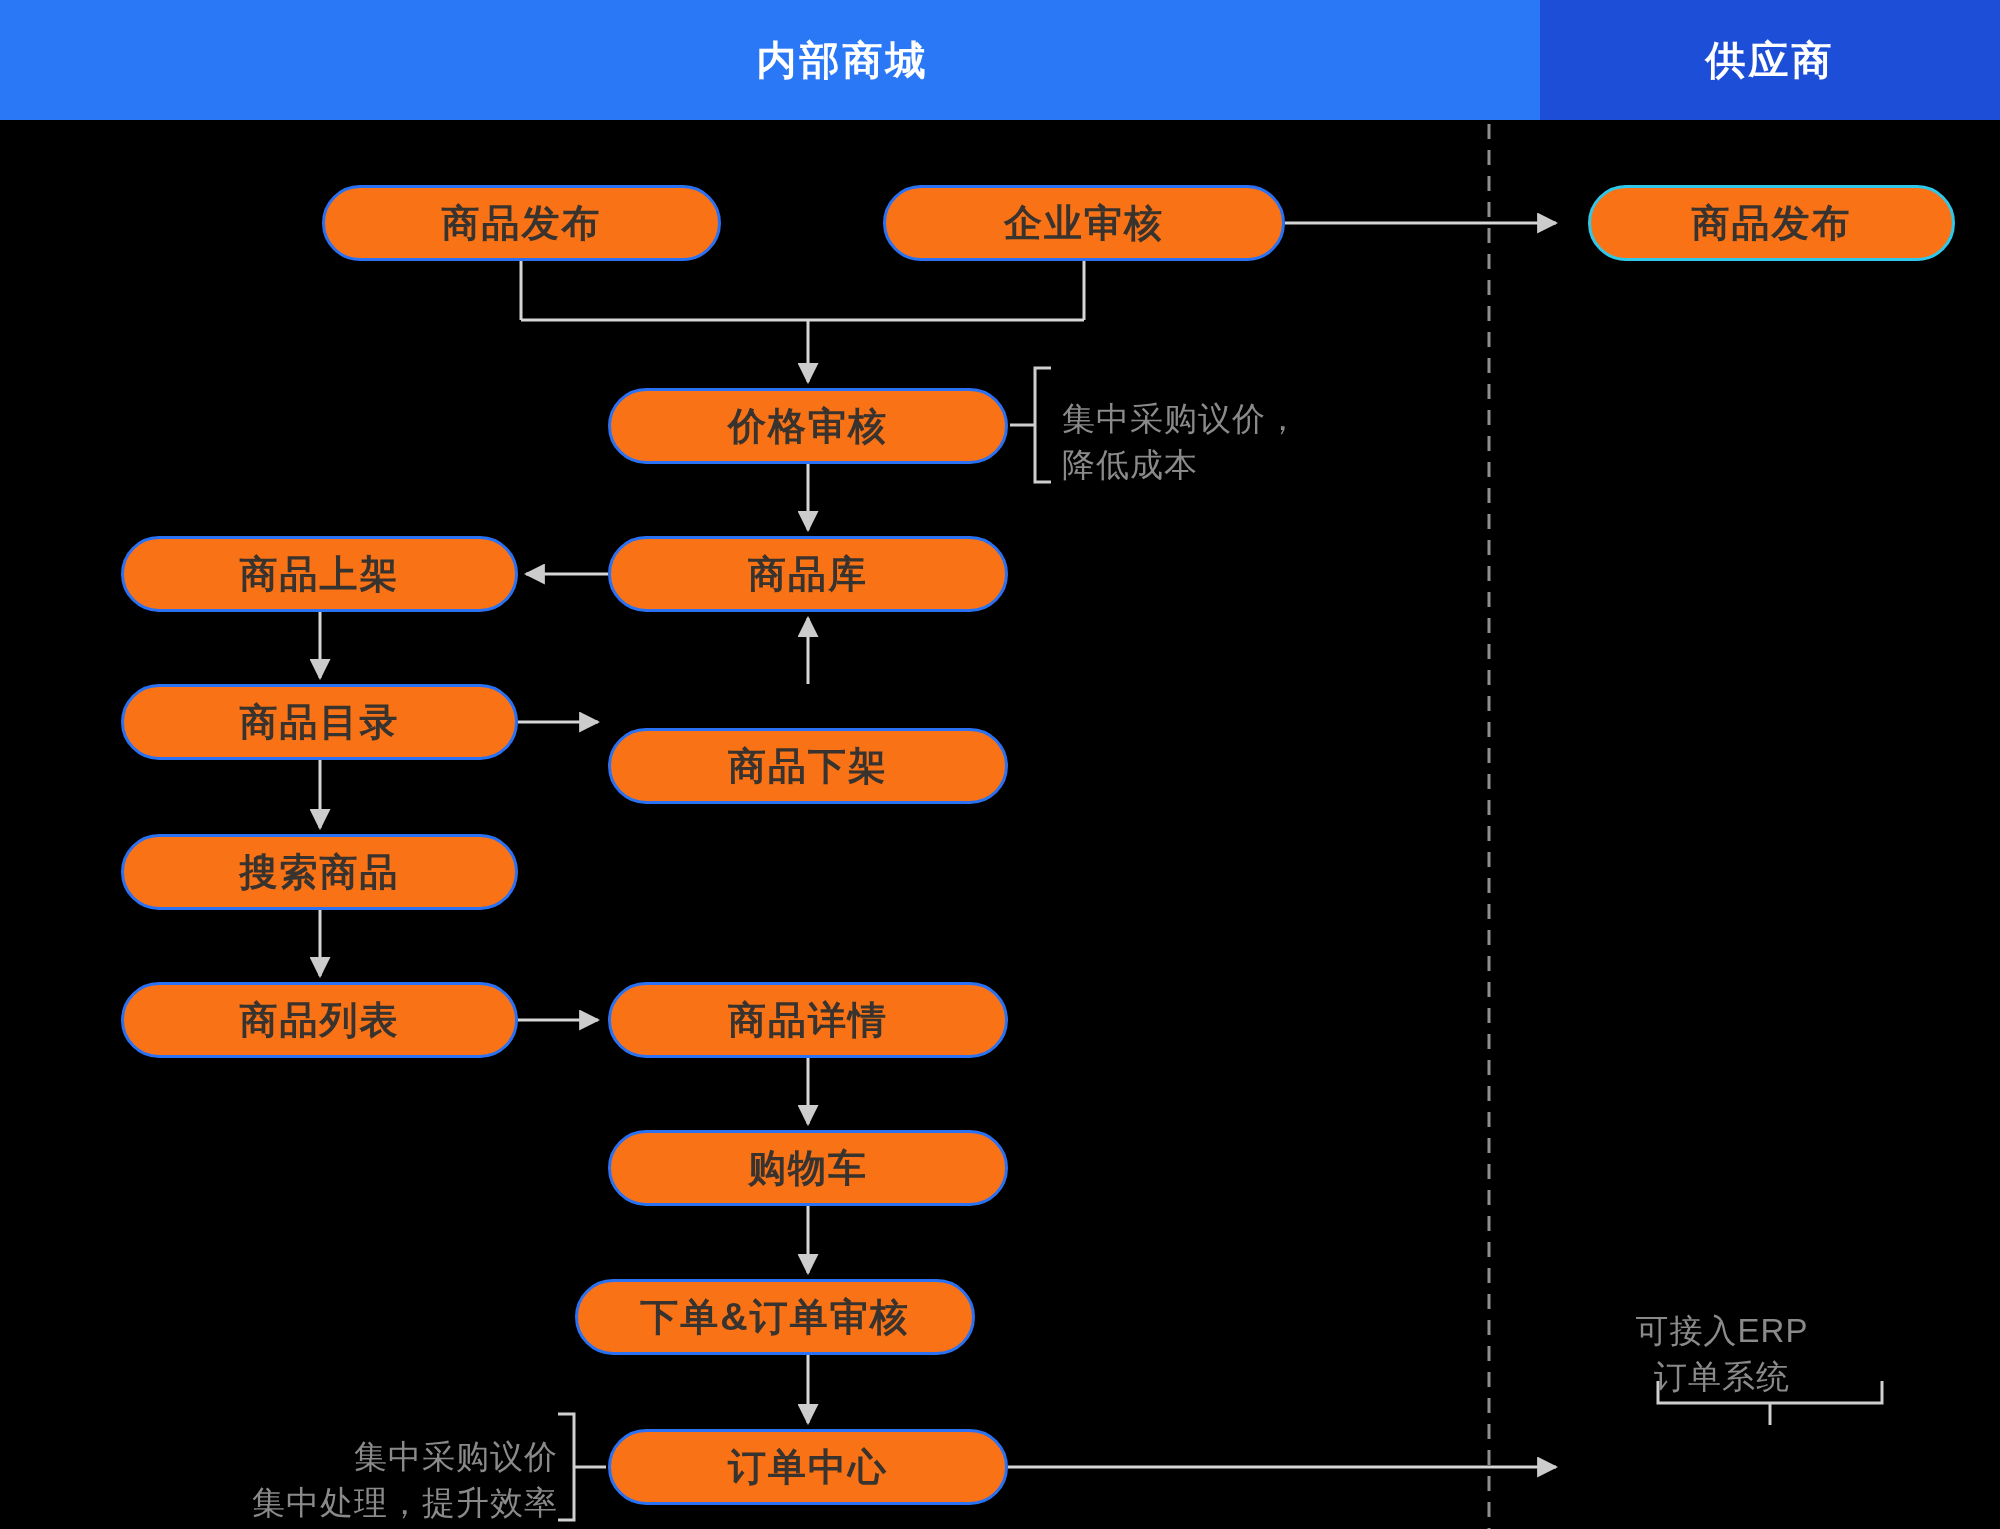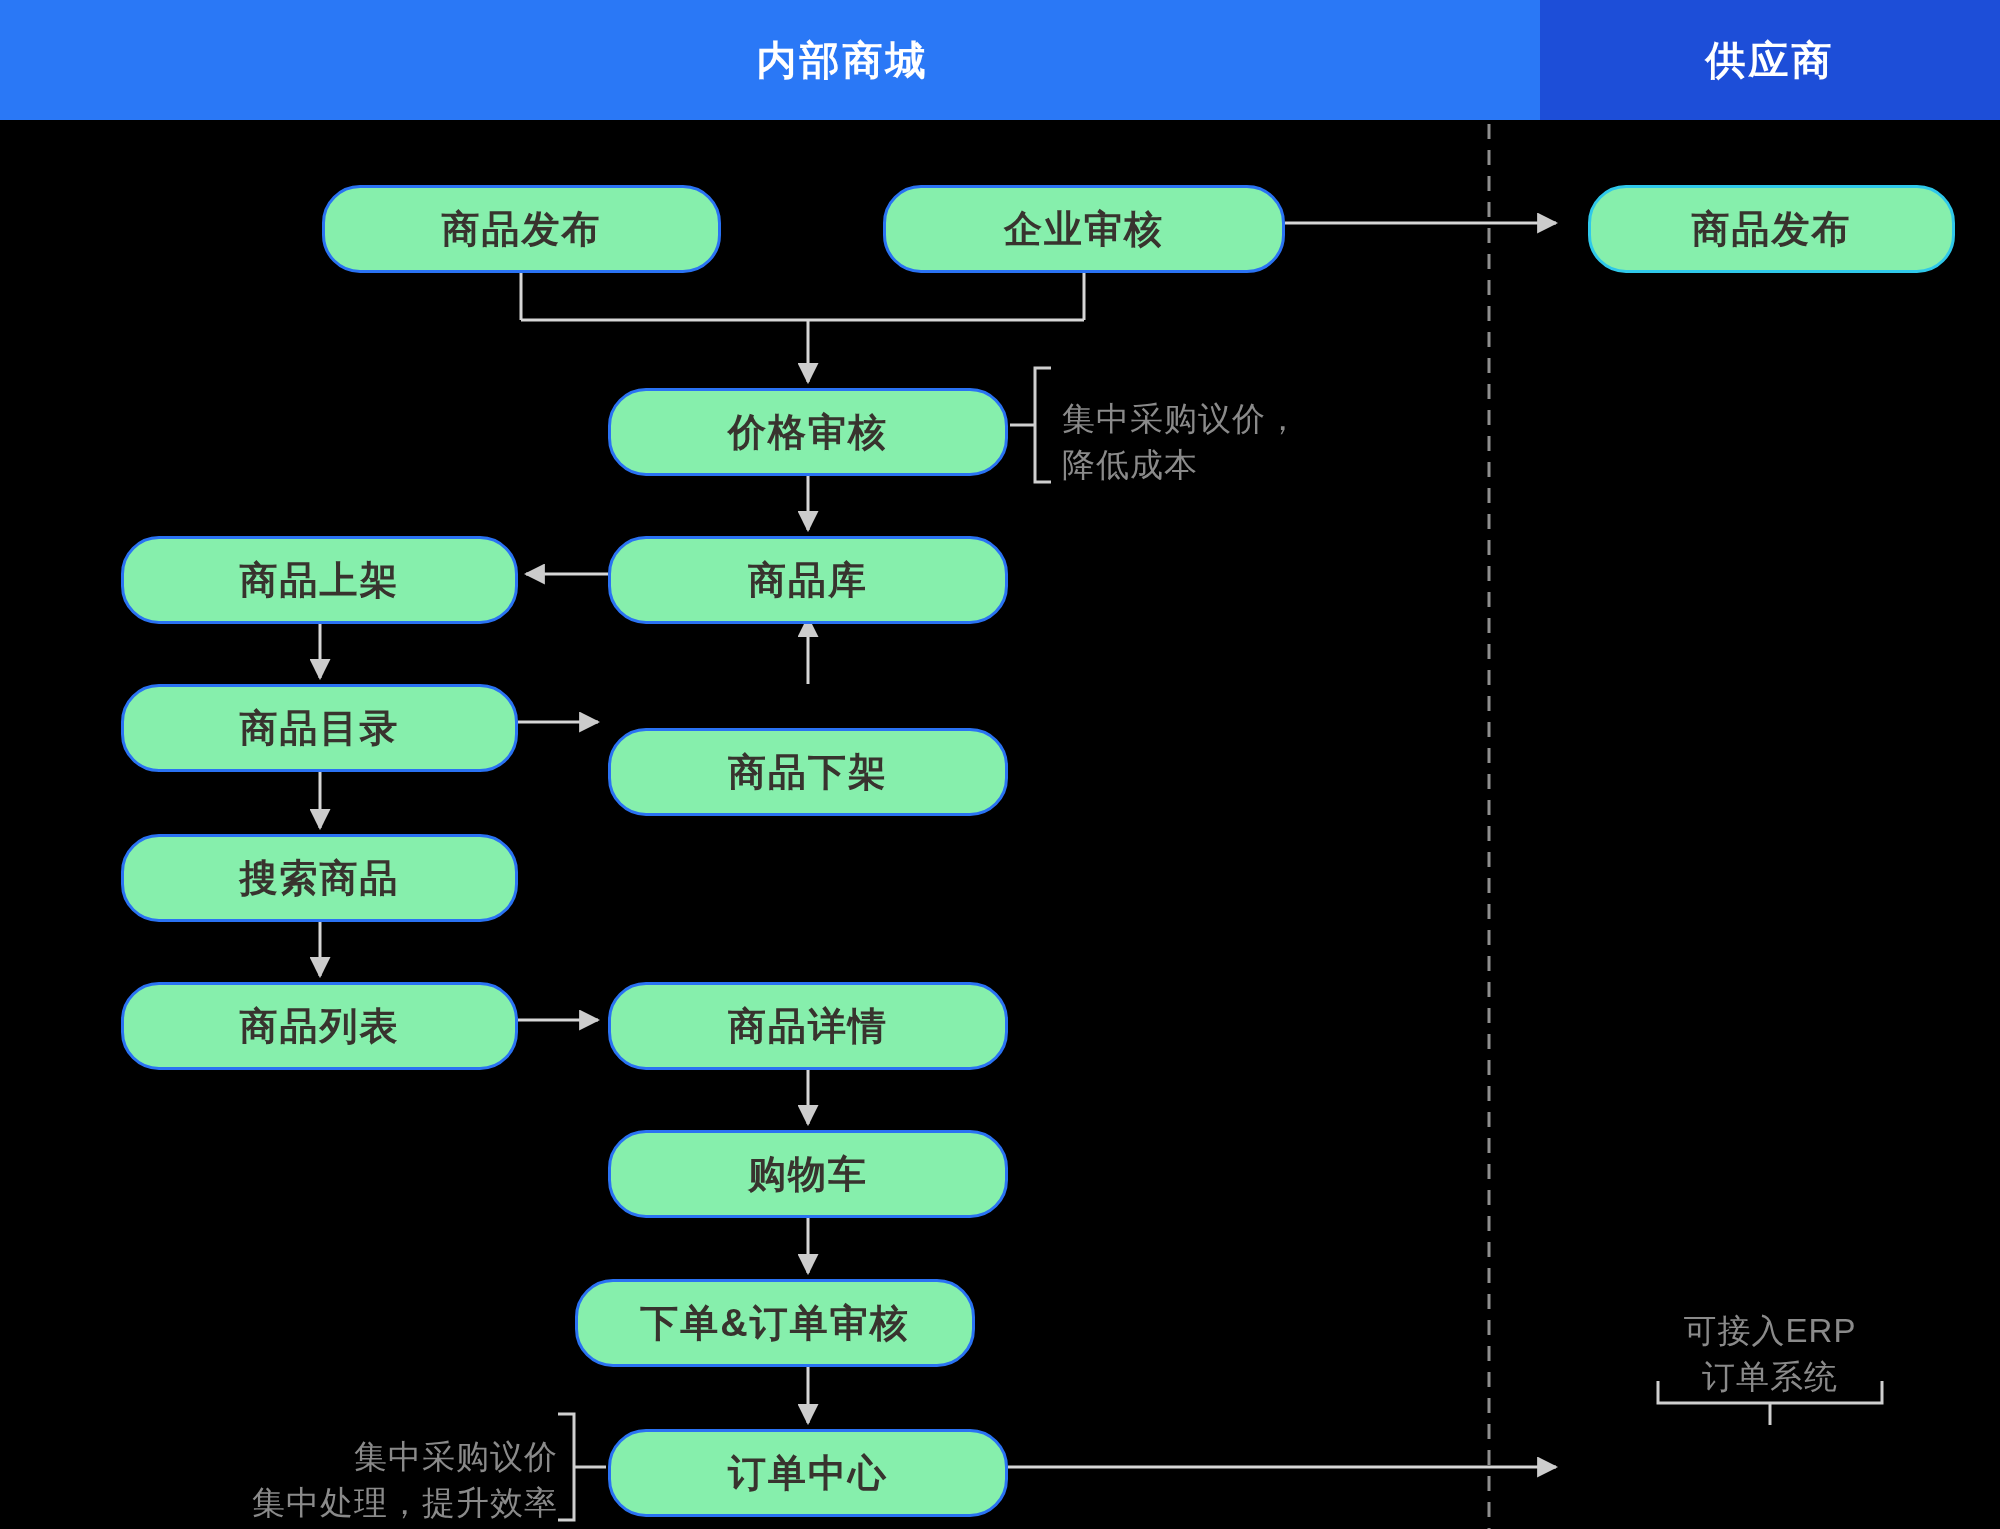--- a/index.html
+++ b/index.html
@@ -9,21 +9,21 @@
   }
   .canvas{position:absolute;inset:0;width:2000px;height:1529px;}
   .hdr{
     position:absolute;top:0;height:120px;display:flex;align-items:center;justify-content:center;
     color:#fff;font-size:40px;font-weight:700;letter-spacing:3px;
   }
   .hdr.internal{left:0;width:1685px;background:#2A78F6;}
   .hdr.supplier{left:1540px;width:460px;background:#1d4ed8;}
   svg.wires{position:absolute;left:0;top:0;}
   .node{
-    position:absolute;height:88px;box-sizing:border-box;background:#86efac;
+    position:absolute;height:76px;box-sizing:border-box;background:#f97316;
     border:3px solid #2A72F3;border-radius:38px;
     display:flex;align-items:center;justify-content:center;
     color:#38332E;font-size:38px;font-weight:700;letter-spacing:2px;
     z-index:2;
   }
   .node.supplier{border-color:#2FC8EA;}
   .note{
     position:absolute;color:#8A8A8A;font-size:33px;line-height:46px;
     letter-spacing:1px;white-space:nowrap;z-index:2;
   }
@@ -103,18 +103,18 @@
   <div class="node" style="left:608px;top:1429px;width:400px;">订单中心</div>
 
   <div class="note" style="left:1062px;top:396px;">
     <div>集中采购议价，</div>
     <div>降低成本</div>
   </div>
   <div class="note right" style="left:160px;top:1434px;width:398px;">
     <div>集中采购议价</div>
     <div>集中处理，提升效率</div>
   </div>
-  <div class="note center" style="left:1620px;top:1308px;width:300px;">
+  <div class="note center" style="left:1572px;top:1308px;width:300px;">
     <div>可接入ERP</div>
     <div>订单系统</div>
   </div>
 
 </div>
 
 </body></html>

